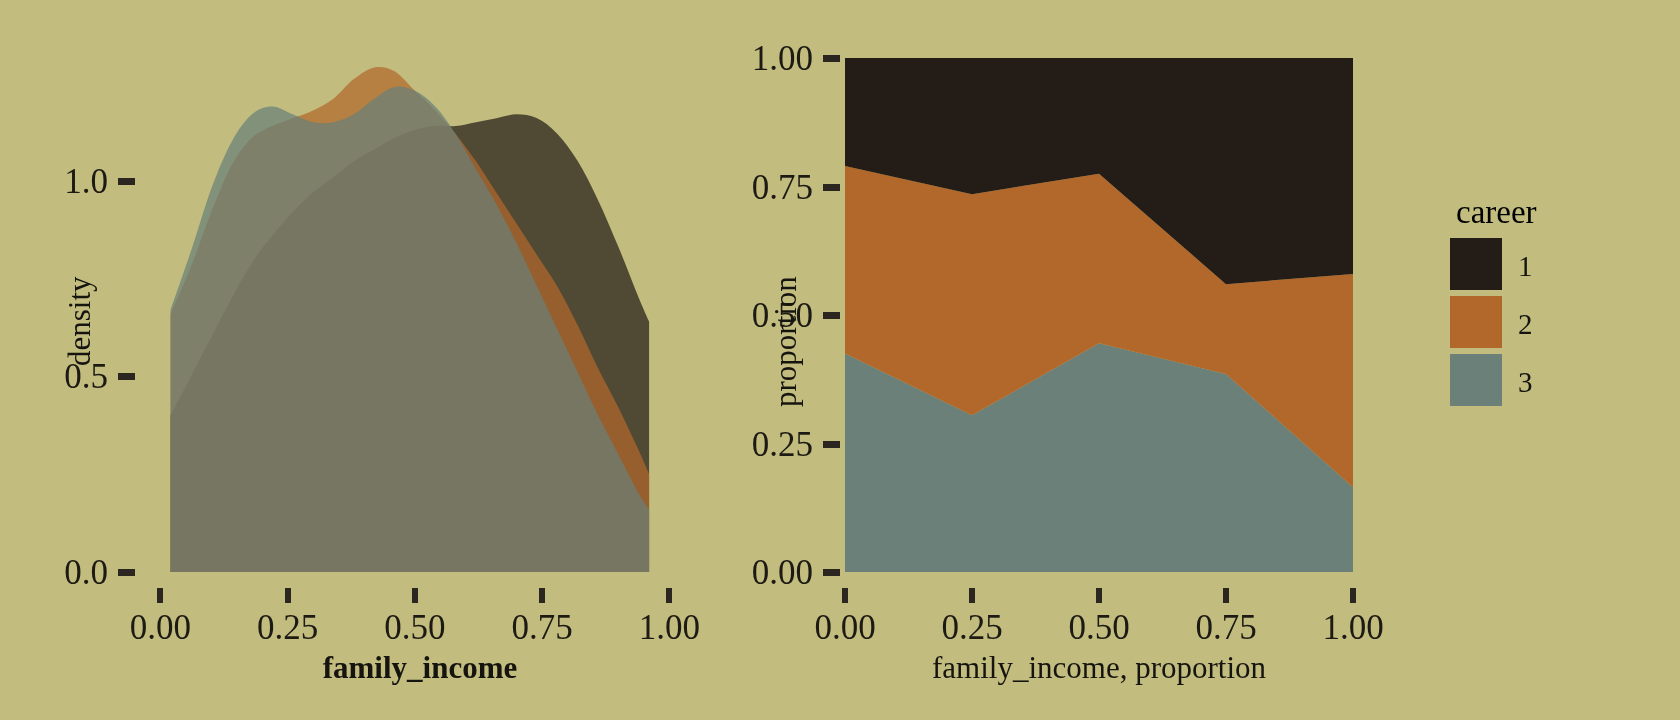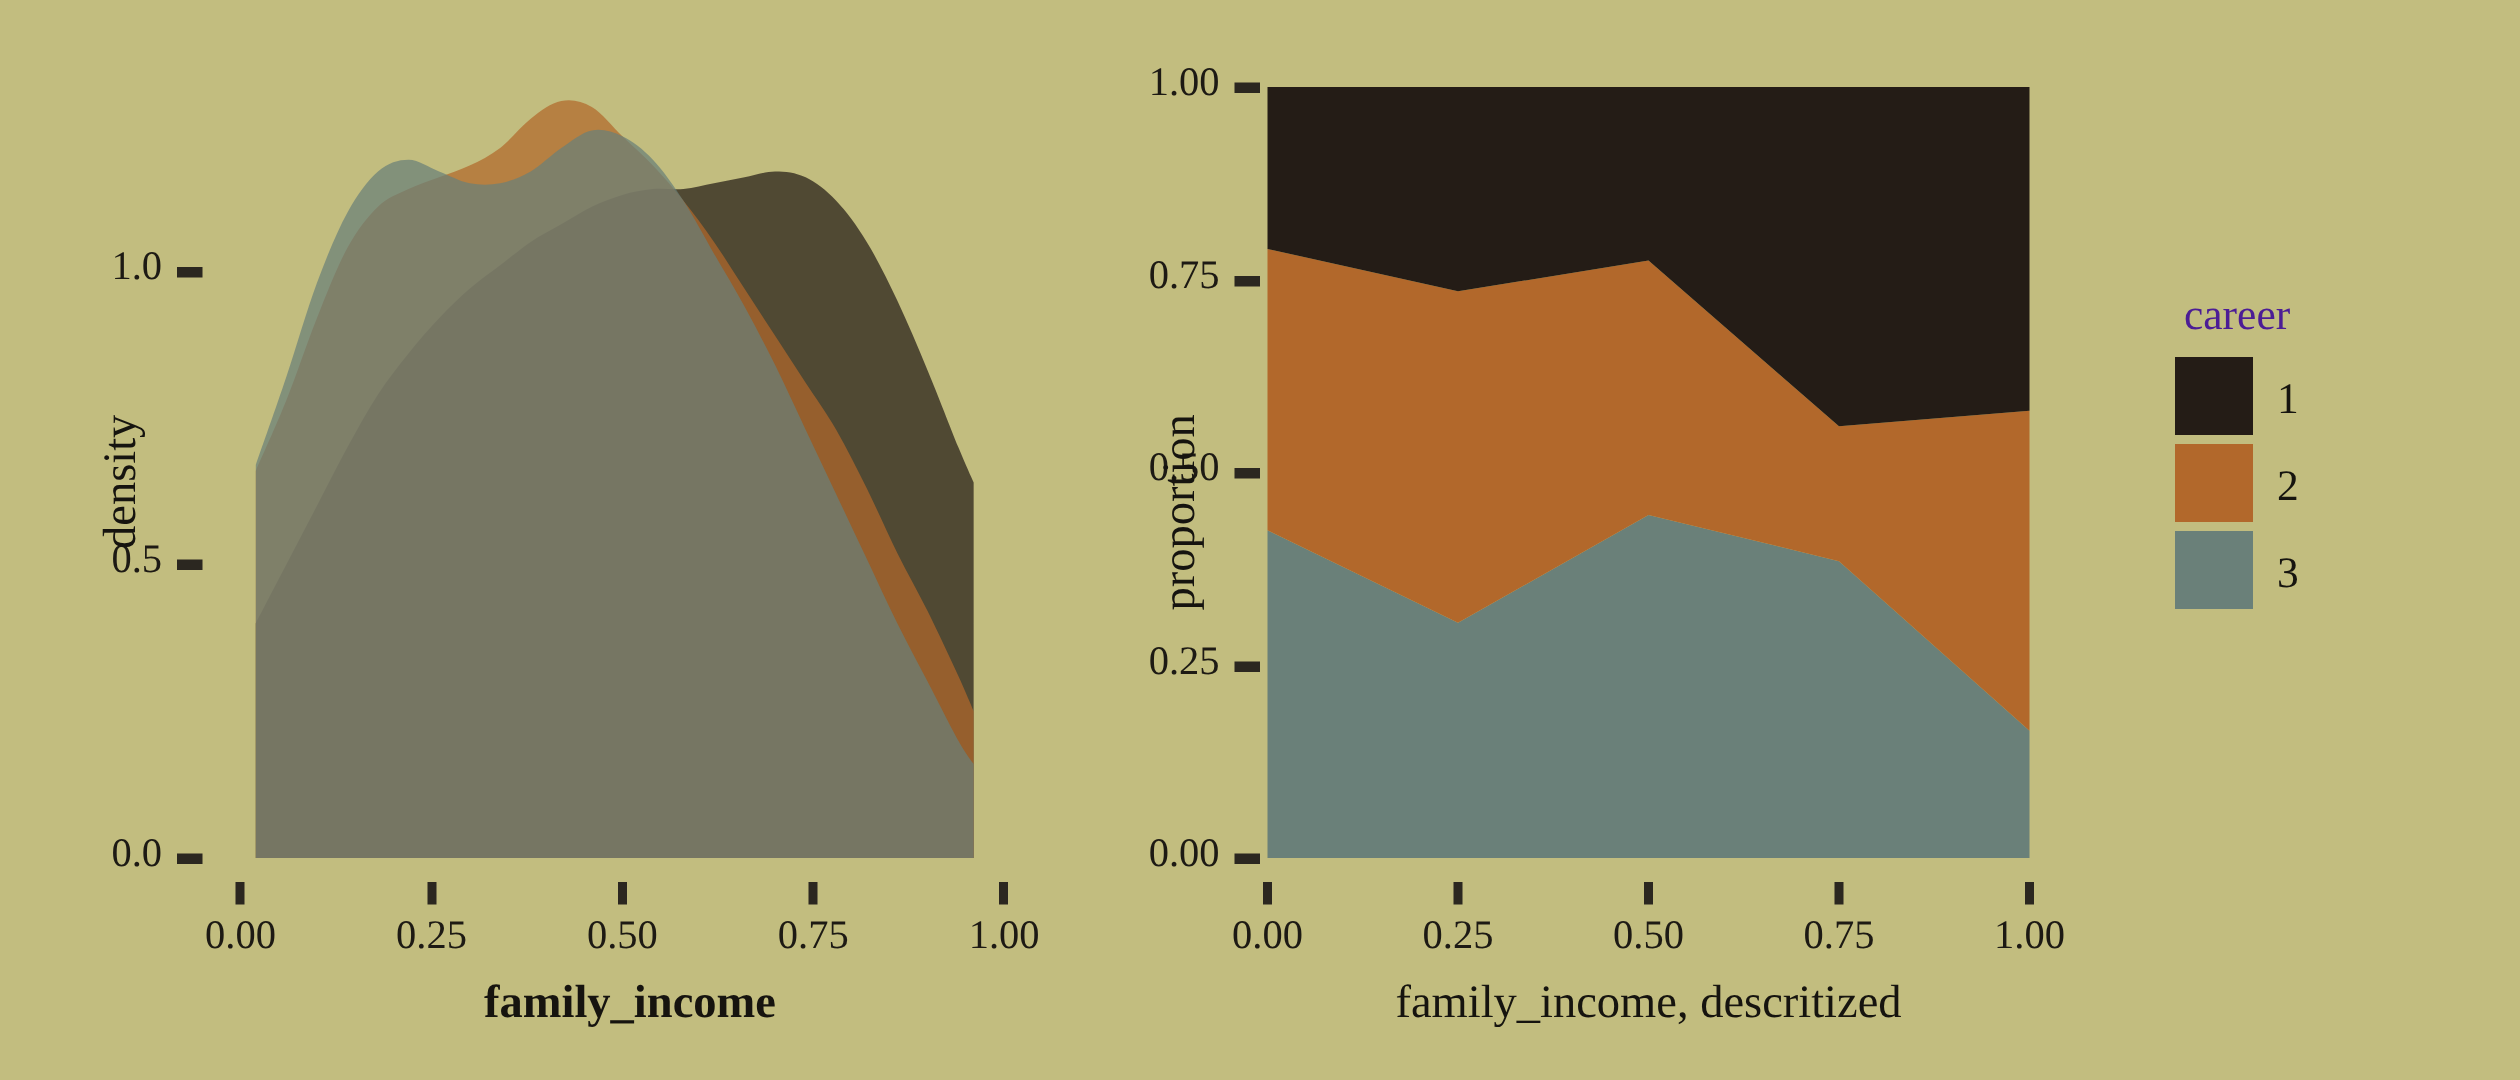--- a/index.html
+++ b/index.html
@@ -30,21 +30,21 @@
 
   .plot-svg {
     position: absolute;
     left: 0;
     top: 0;
     overflow: visible;
   }
 
   .tick-label {
     position: absolute;
-    font-size: 27px;
+    font-size: 35px;
     color: #1d1a14;
     white-space: nowrap;
     letter-spacing: 0px;
   }
   .tick-label.y { text-align: right; }
   .tick-label.x { text-align: center; }
 
   .axis-title {
     position: absolute;
     font-size: 31px;
@@ -56,22 +56,22 @@
     transform: rotate(-90deg);
   }
 
   .tick-mark {
     position: absolute;
     background: #2b2720;
   }
 
   .legend-title {
     position: absolute;
-    font-size: 29px;
-    color: #4c1d95;
+    font-size: 33px;
+    color: #000000;
     white-space: nowrap;
   }
   .legend-key {
     position: absolute;
     width: 52px;
     height: 52px;
   }
   .legend-label {
     position: absolute;
     font-size: 29px;
@@ -128,21 +128,21 @@
     <div class="tick-label y" id="p-ytick-2" style="top: 296px; left: -127px; width: 200px; text-align: right;">0.50</div>
     <div class="tick-label y" id="p-ytick-3" style="top: 167.5px; left: -127px; width: 200px; text-align: right;">0.75</div>
     <div class="tick-label y" id="p-ytick-4" style="top: 39px; left: -127px; width: 200px; text-align: right;">1.00</div>
 
     <div class="tick-label x" id="p-xtick-0" style="top: 608px; left: 35px; width: 140px; text-align: center;">0.00</div>
     <div class="tick-label x" id="p-xtick-1" style="top: 608px; left: 162px; width: 140px; text-align: center;">0.25</div>
     <div class="tick-label x" id="p-xtick-2" style="top: 608px; left: 289px; width: 140px; text-align: center;">0.50</div>
     <div class="tick-label x" id="p-xtick-3" style="top: 608px; left: 416px; width: 140px; text-align: center;">0.75</div>
     <div class="tick-label x" id="p-xtick-4" style="top: 608px; left: 543px; width: 140px; text-align: center;">1.00</div>
 
-    <div class="axis-title" id="p-xlabel" style="left: 359px; top: 650px; transform: translateX(-50%);">family_income, descritized</div>
+    <div class="axis-title" id="p-xlabel" style="left: 359px; top: 650px; transform: translateX(-50%);">family_income, proportion</div>
 
     <div class="axis-title vertical" id="p-ylabel" style="left: 28px; top: 407px;">proportion</div>
   <div class="tick-mark" style="left: 83px; top: 569px; width: 17px; height: 7px;"></div>
       <div class="tick-mark" style="left: 83px; top: 440.5px; width: 17px; height: 7px;"></div>
       <div class="tick-mark" style="left: 83px; top: 312px; width: 17px; height: 7px;"></div>
       <div class="tick-mark" style="left: 83px; top: 183.5px; width: 17px; height: 7px;"></div>
       <div class="tick-mark" style="left: 83px; top: 55px; width: 17px; height: 7px;"></div>
       <div class="tick-mark" style="left: 102px; top: 588px; width: 6px; height: 15px;"></div>
       <div class="tick-mark" style="left: 229px; top: 588px; width: 6px; height: 15px;"></div>
       <div class="tick-mark" style="left: 356px; top: 588px; width: 6px; height: 15px;"></div>

